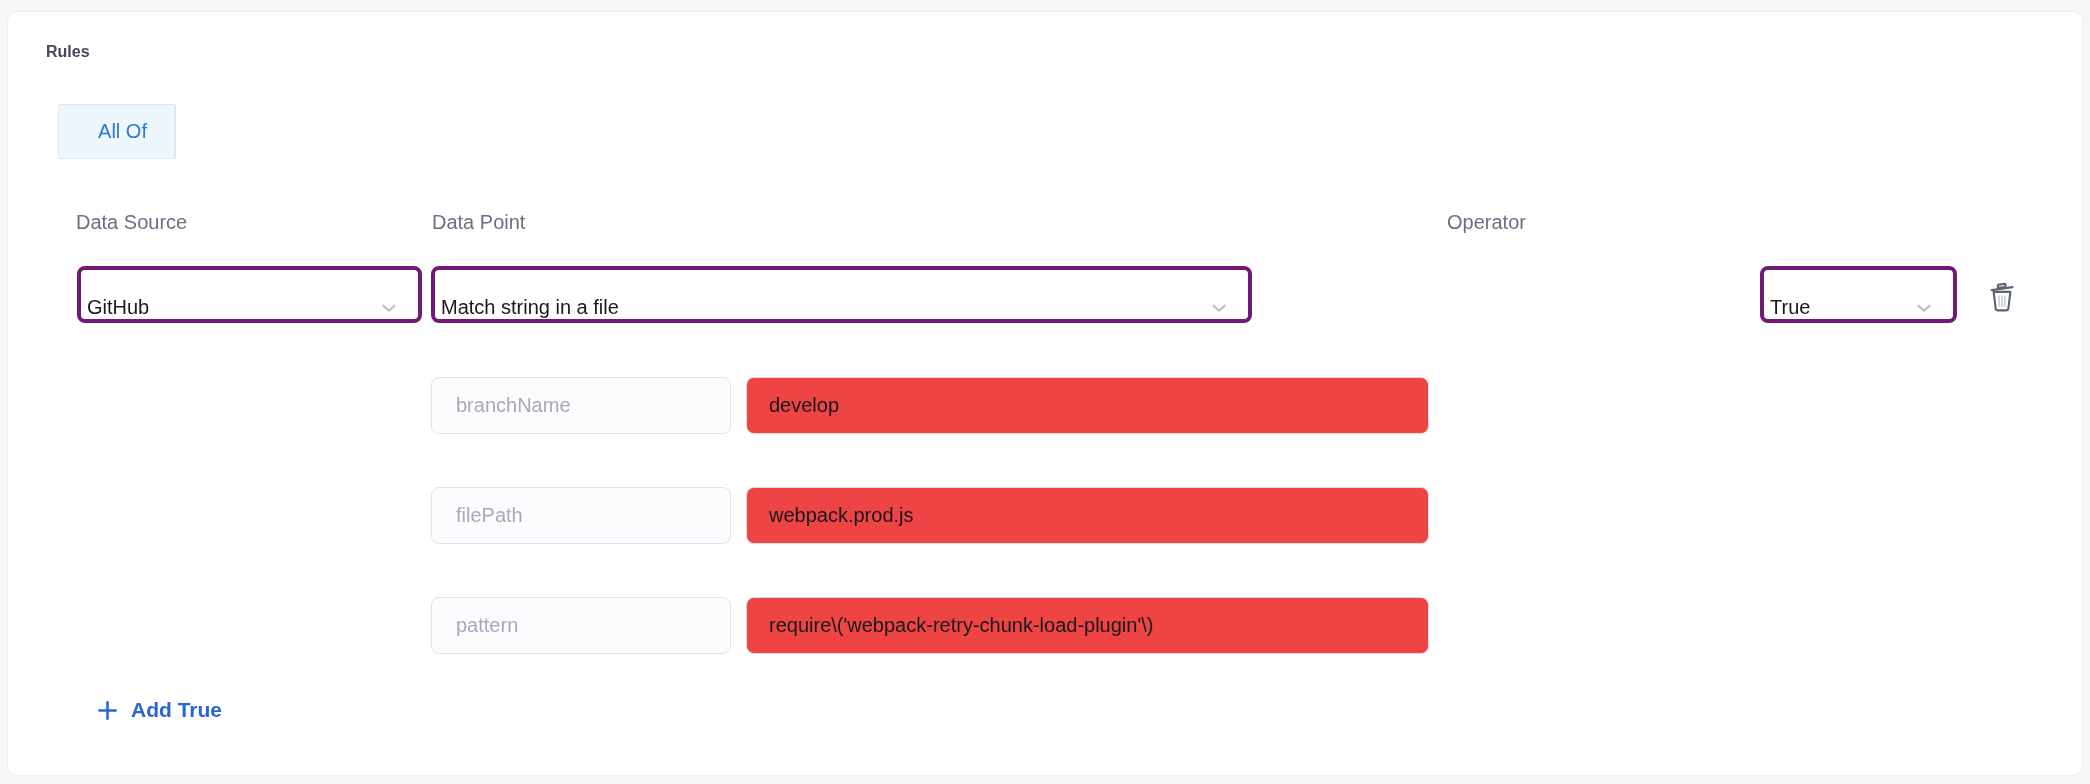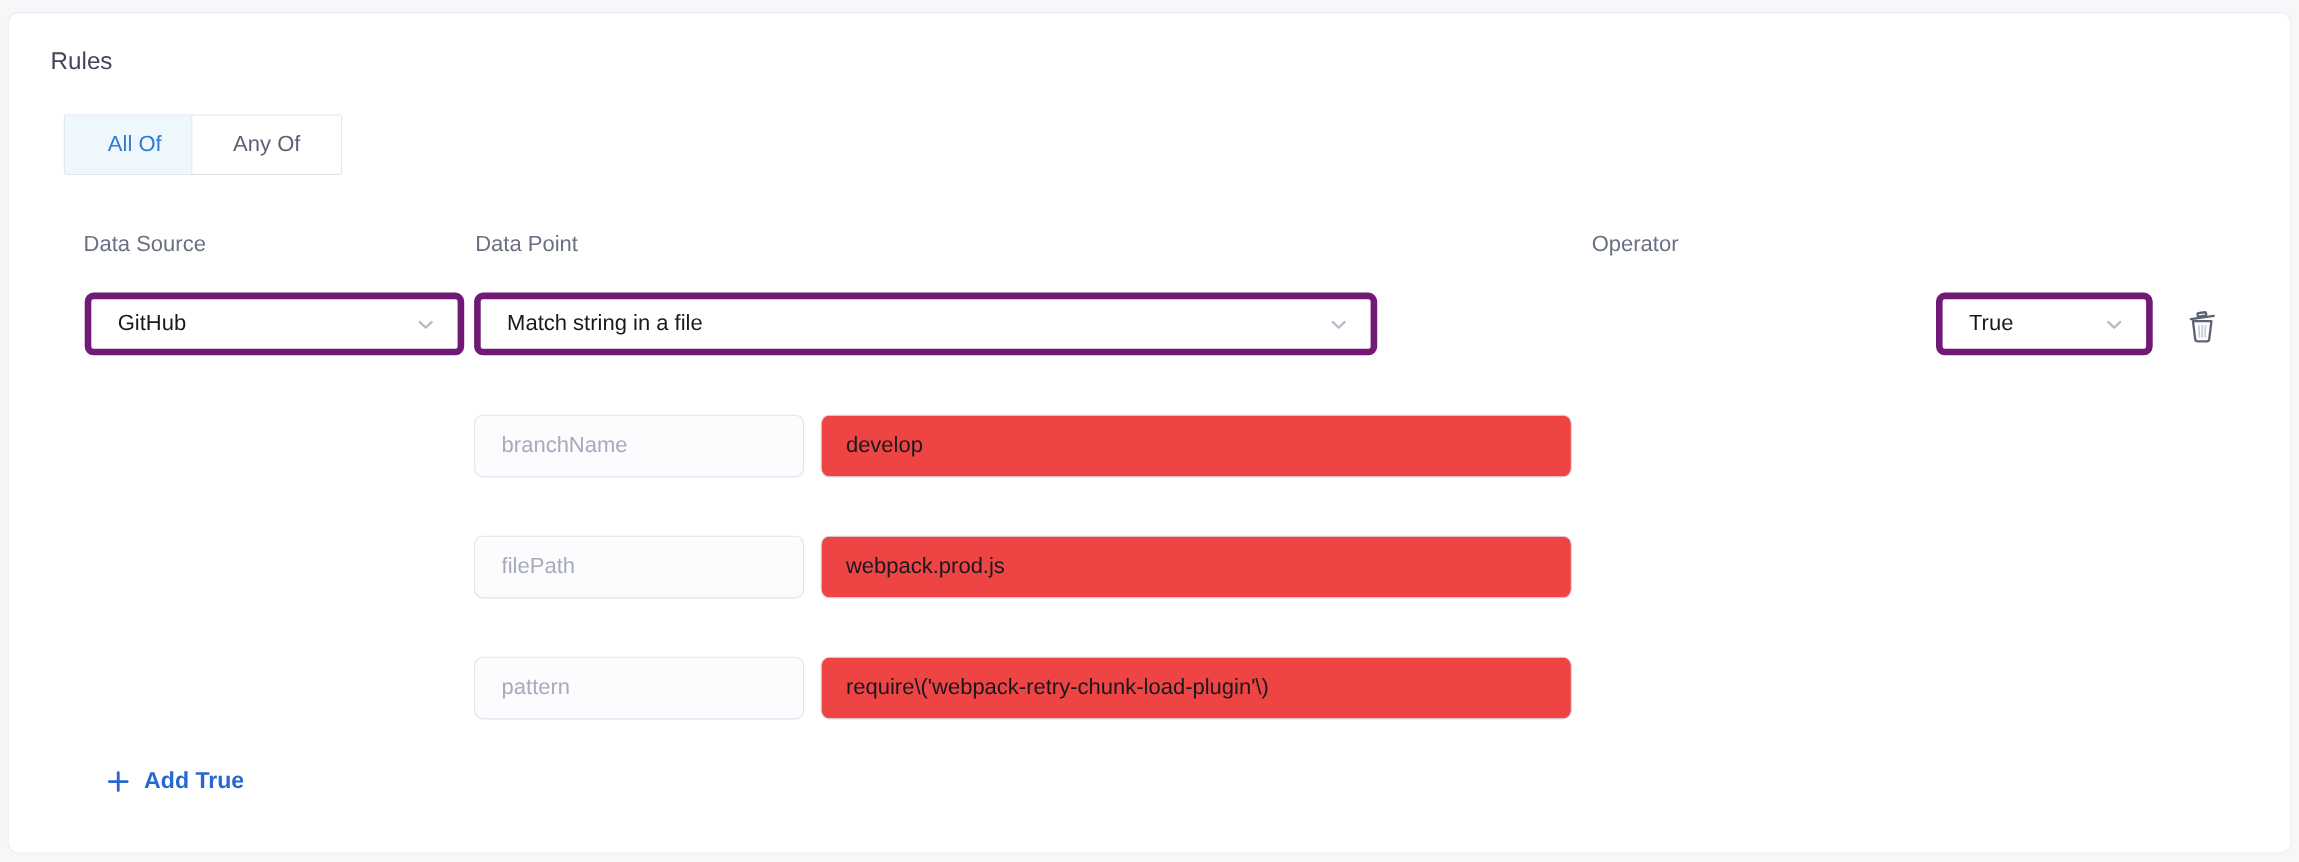--- a/index.html
+++ b/index.html
@@ -15,21 +15,21 @@
     left: 7px; top: 11px;
     width: 2076px; height: 765px;
     background: #ffffff;
     border: 1px solid #eceef3;
     border-radius: 10px;
   }
   .abs { position: absolute; }
 
   .heading {
     left: 38px; top: 31px;
-    font-size: 22px; font-weight: 400;
+    font-size: 16px; font-weight: 700;
     color: #414659;
   }
 
   
   .segmented {
     left: 50px; top: 92px;
     display: flex; height: 55px;
     border: 1px solid #e1e4eb;
     border-radius: 2px;
     overflow: hidden;
@@ -55,24 +55,24 @@
   .field-label {
     top: 199px;
     font-size: 20px;
     color: #6a7081;
     text-align: center;
   }
 
   .select {
     top: 254px; height: 57px;
     background: #ffffff;
-    border: 6px solid #701a75;
+    border: 4px solid #701a75;
     border-radius: 8px;
-    display: flex; align-items: center;
-    padding: 0 18px 0 24px;
+    display: flex; align-items: flex-end;
+    padding: 0 18px 0 6px;
     cursor: pointer;
   }
   .select .sel-text {
     font-size: 20px;
     color: #17191f;
     white-space: nowrap;
     overflow: hidden;
     flex: 1;
   }
   .select .chevron {
@@ -127,21 +127,20 @@
 </style>
 </head>
 <body>
 
 <div class="card">
 
   <div class="abs heading">Rules</div>
 
   <div class="abs segmented">
     <button class="seg-btn first selected">All Of</button>
-    <button class="seg-btn second">Any Of</button>
   </div>
 
   <div class="abs field-label" style="left:68px">Data Source</div>
   <div class="abs field-label" style="left:424px">Data Point</div>
   <div class="abs field-label" style="left:1439px">Operator</div>
 
   <div class="abs select" style="left:69px;width:345px">
     <span class="sel-text">GitHub</span>
     <svg class="chevron" viewBox="0 0 24 24">
         <path d="M6 9.5 L12 15 L18 9.5" fill="none" stroke="#b7bbc7" stroke-width="2.3" stroke-linecap="round" stroke-linejoin="round"></path>

